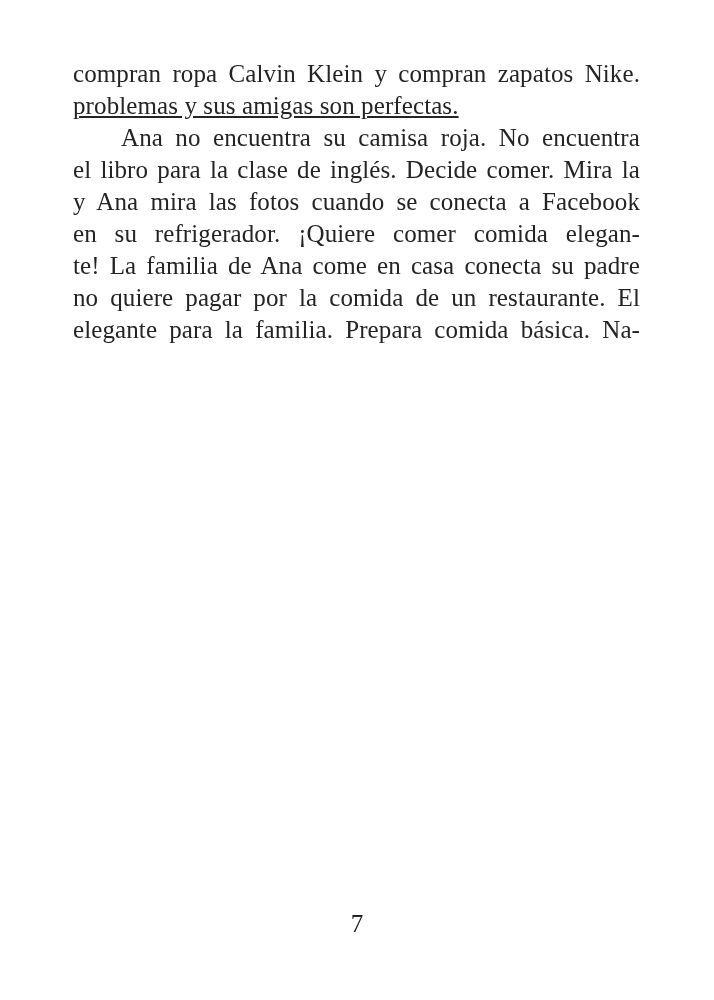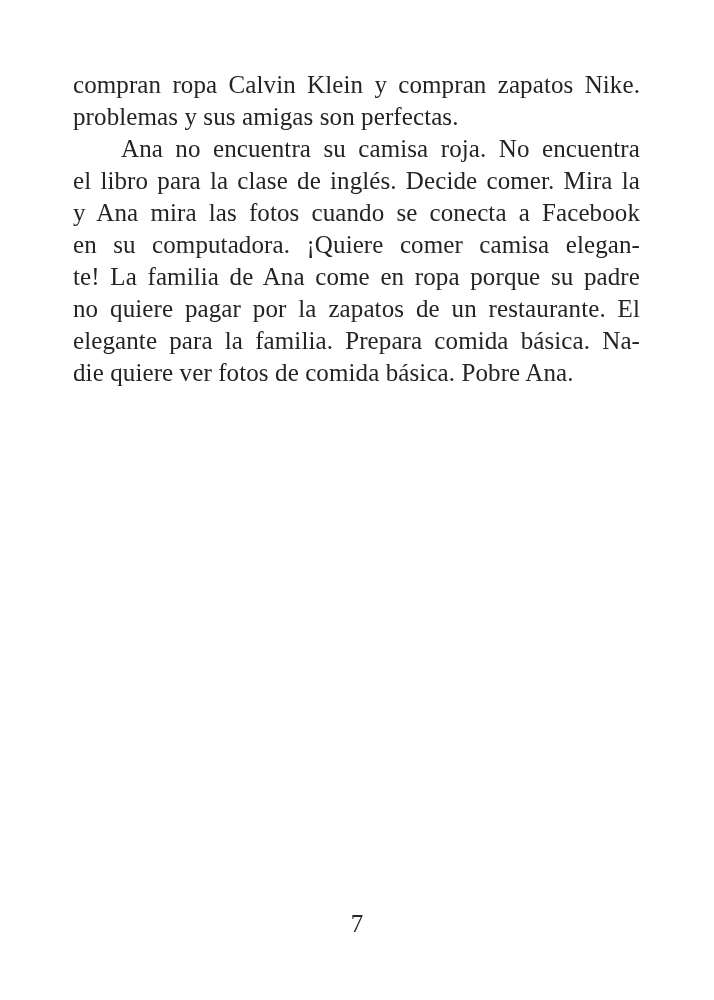--- a/index.html
+++ b/index.html
@@ -12,40 +12,41 @@
     width: 714px;
     height: 1000px;
     background: #ffffff;
     font-family: "Liberation Serif", "DejaVu Serif", serif;
     color: #242424;
     overflow: hidden;
   }
   .text-block {
     position: absolute;
     left: 73px;
-    top: 69px;
+    top: 58px;
     width: 567px;
     font-size: 25px;
     line-height: 32px;
     letter-spacing: 0.1px;
   }
   .para {
     margin: 0;
     padding: 0;
   }
   .line {
     display: block;
     height: 32px;
     overflow: hidden;
     text-align: justify;
     text-align-last: justify;
   }
   .line.last {
     text-align: left;
     text-align-last: left;
+    text-decoration: underline;
   }
   .line.indent {
     text-indent: 48px;
   }
   .page-number {
     position: absolute;
     left: 0;
     top: 908px;
     width: 714px;
     text-align: center;
@@ -62,23 +63,22 @@
 
     <p class="para">
       <span class="line">compran ropa Calvin Klein y compran zapatos Nike.</span>
       <span class="line last">problemas y sus amigas son perfectas.</span>
     </p>
 
     <p class="para">
       <span class="line indent">Ana no encuentra su camisa roja. No encuentra</span>
       <span class="line">el libro para la clase de inglés. Decide comer. Mira la</span>
       <span class="line">y Ana mira las fotos cuando se conecta a Facebook</span>
-      <span class="line">en su computadora. ¡Quiere comer camisa elegan-</span>
-      <span class="line">te! La familia de Ana come en ropa porque su padre</span>
-      <span class="line">no quiere pagar por la zapatos de un restaurante. El</span>
+      <span class="line">en su refrigerador. ¡Quiere comer comida elegan-</span>
+      <span class="line">te! La familia de Ana come en casa conecta su padre</span>
+      <span class="line">no quiere pagar por la comida de un restaurante. El</span>
       <span class="line">elegante para la familia. Prepara comida básica. Na-</span>
-      <span class="line last">die quiere ver fotos de comida básica. Pobre Ana.</span>
     </p>
 
   </div>
 
   <div class="page-number">7</div>
 </div>
 
 </body></html>

